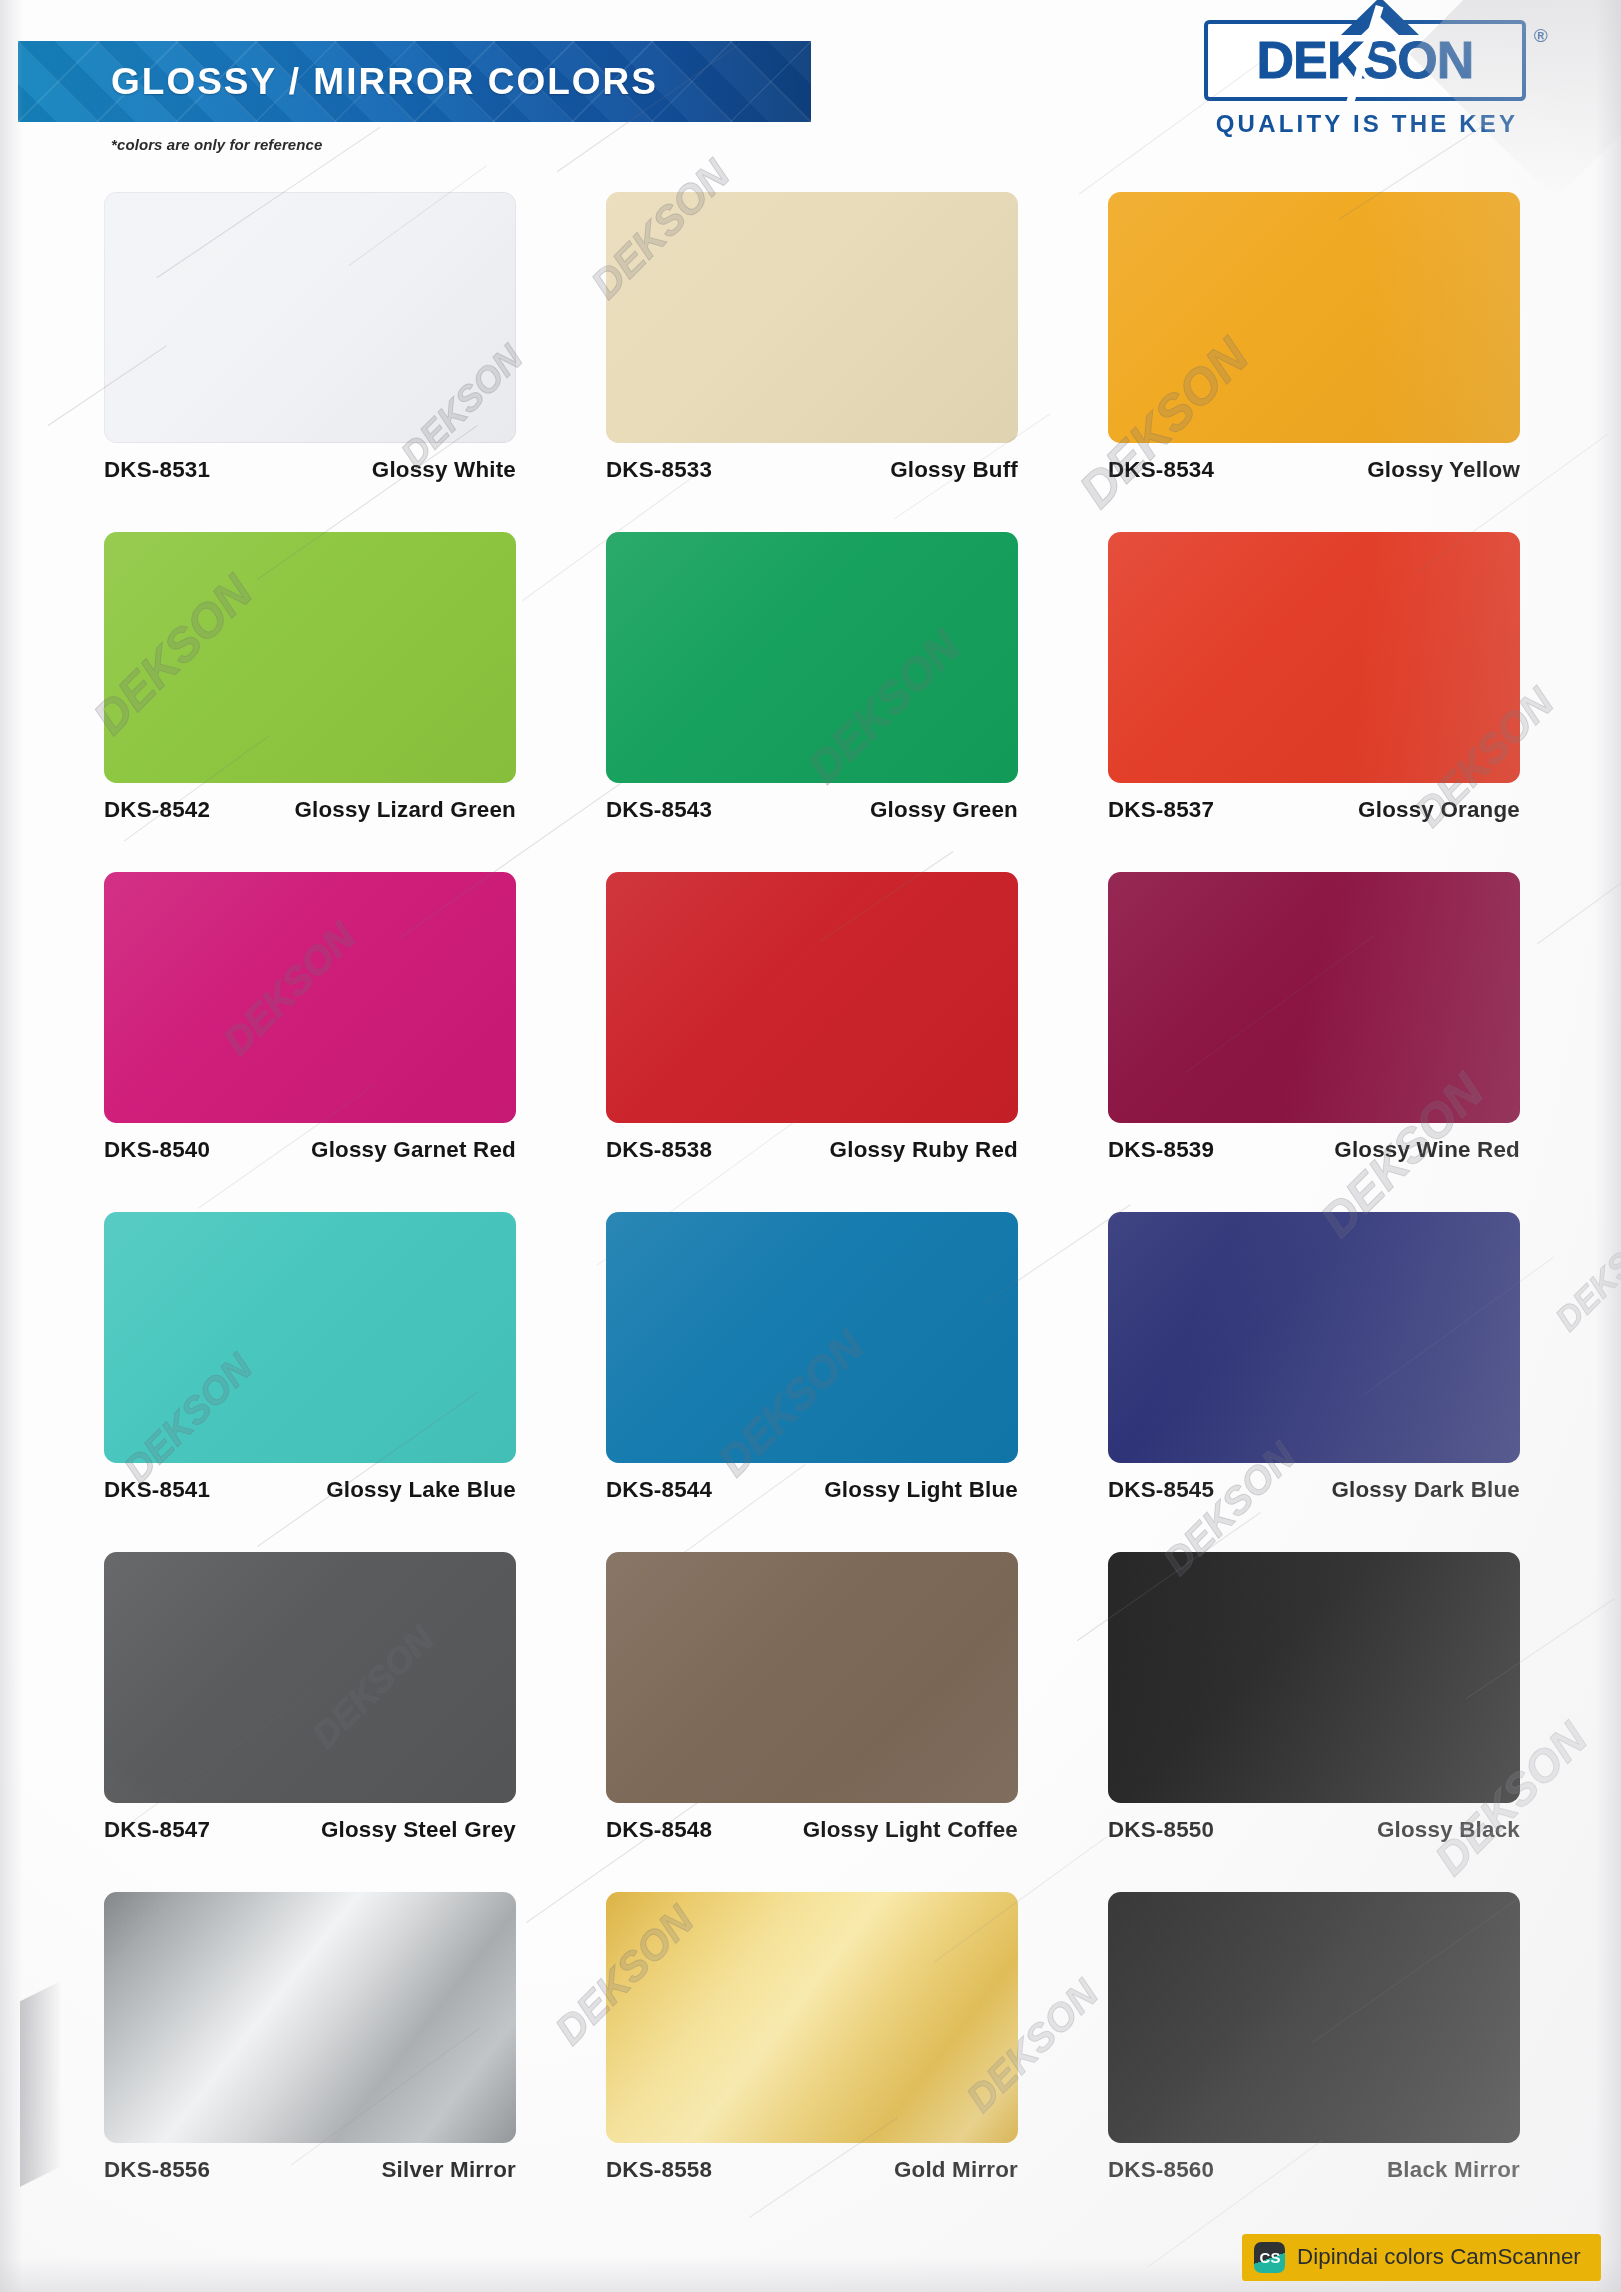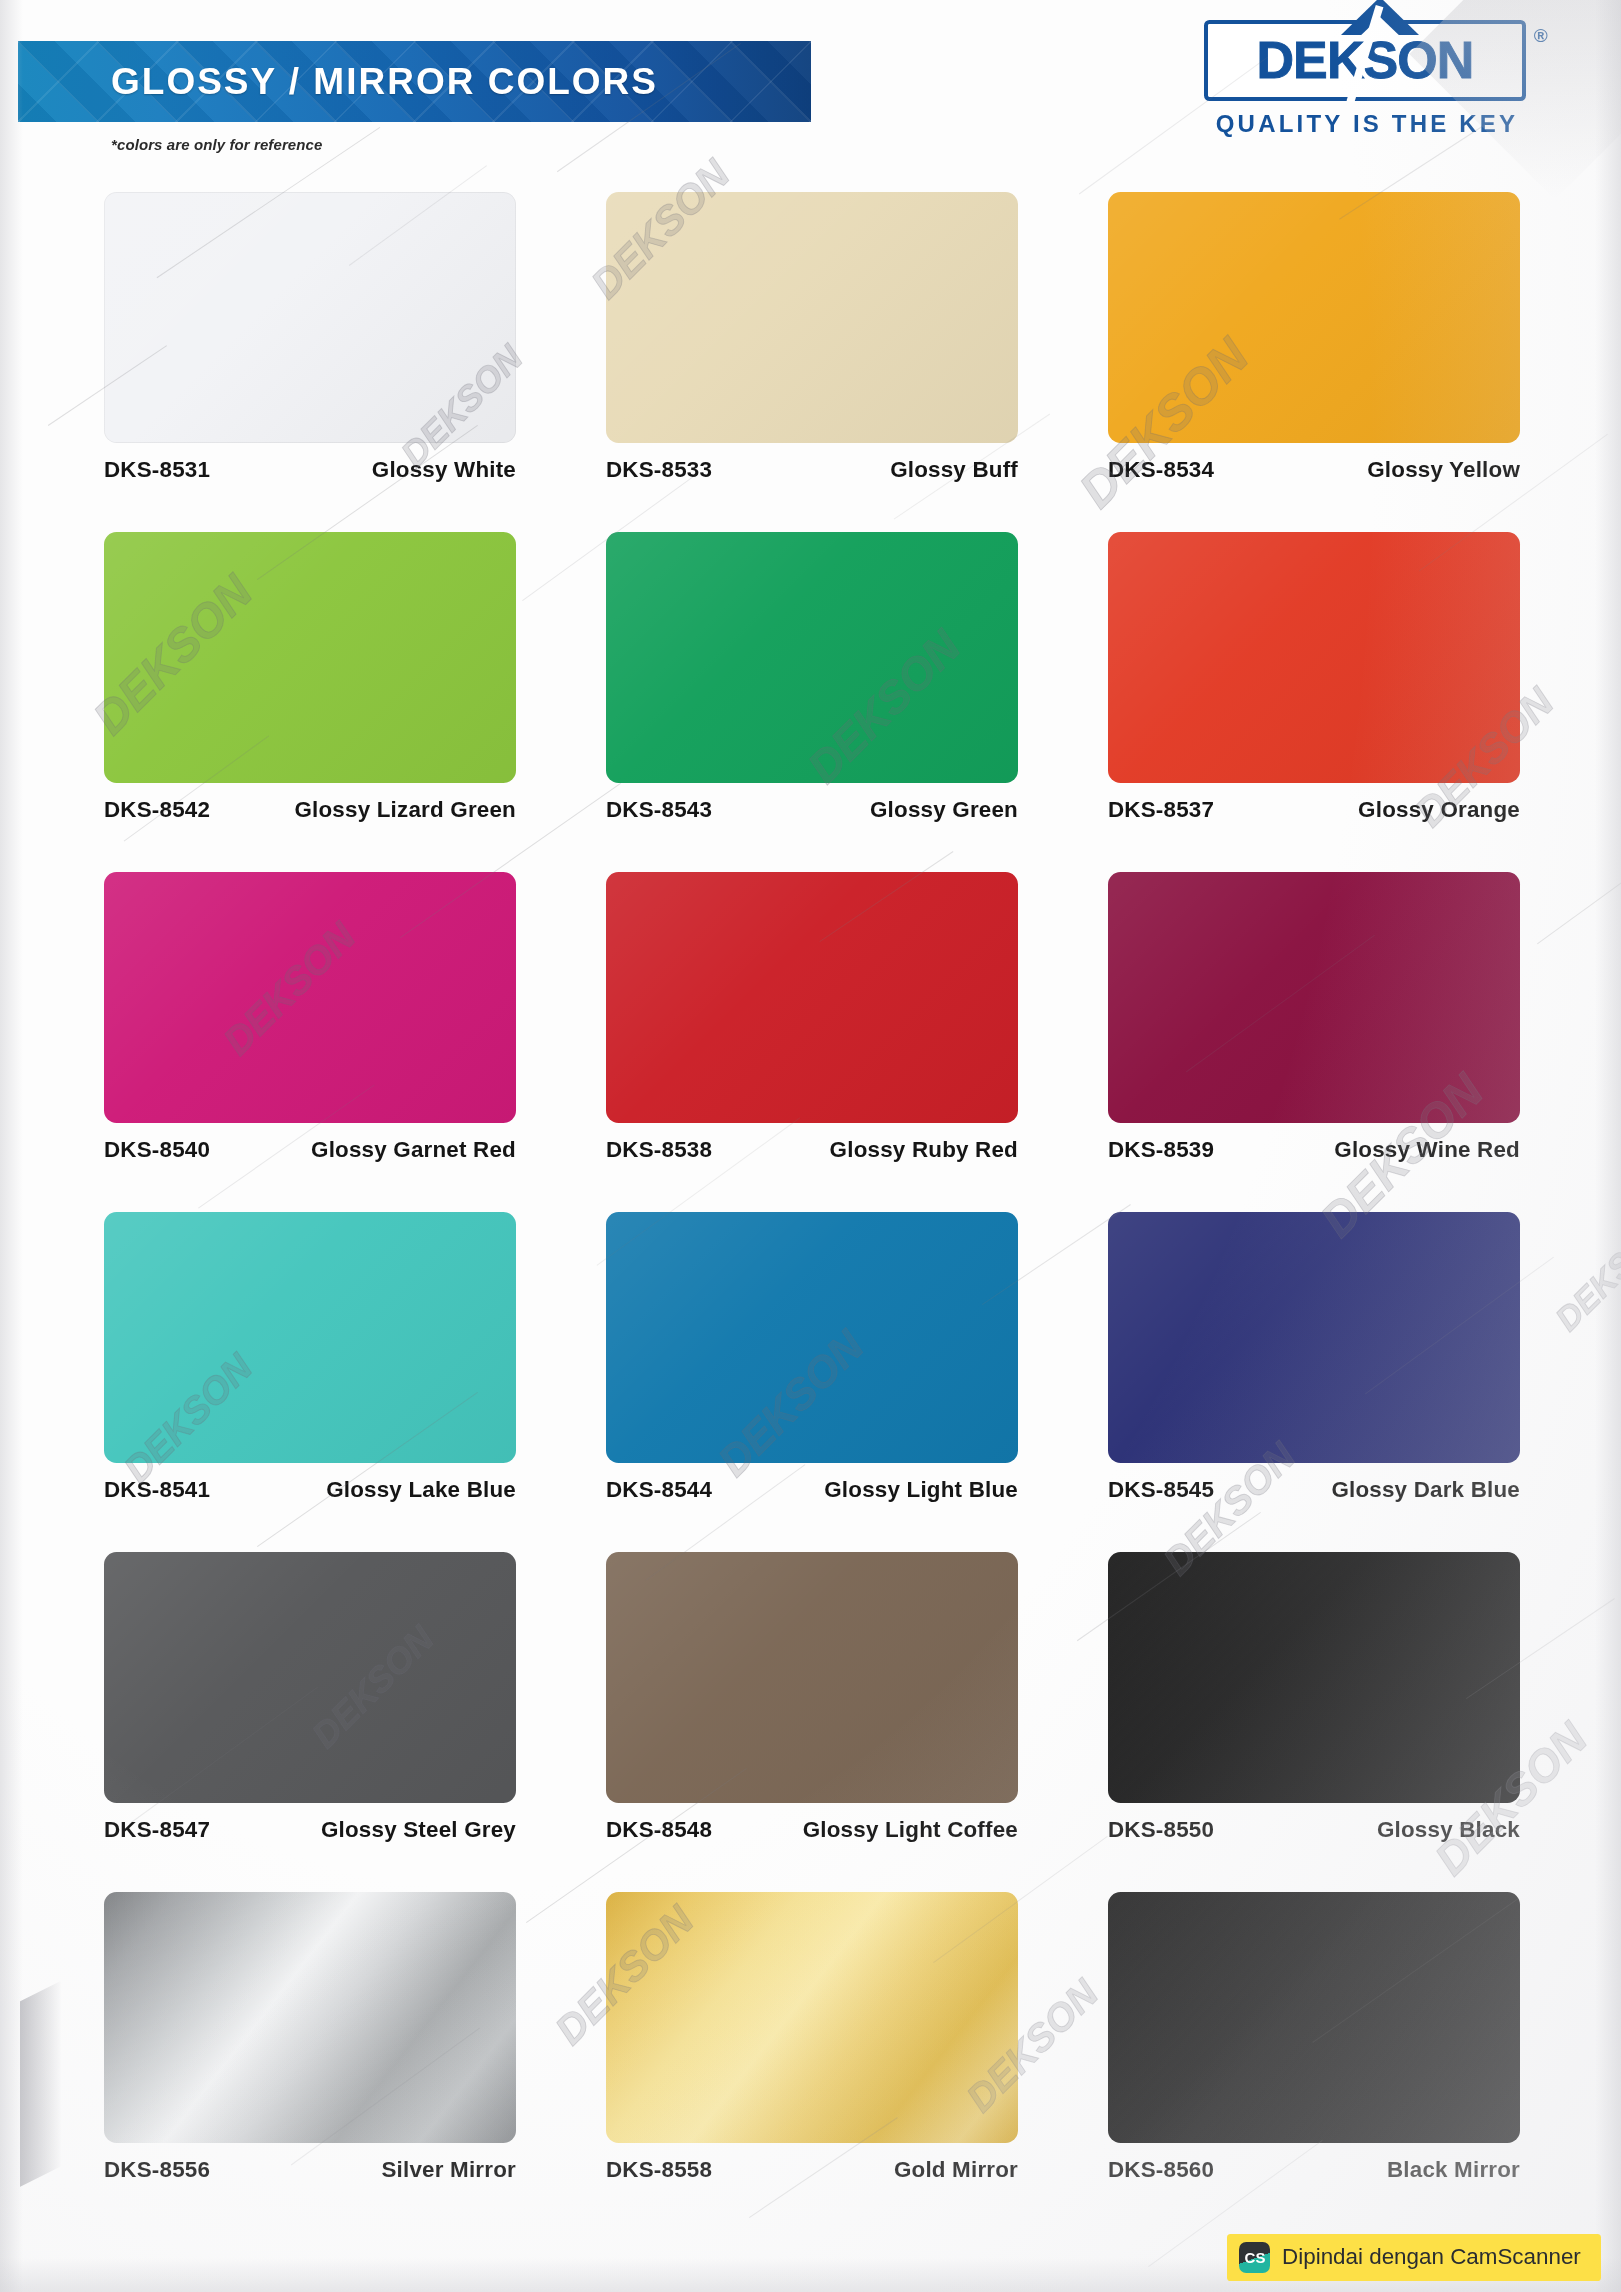--- a/index.html
+++ b/index.html
@@ -181,21 +181,21 @@
     color: rgba(110,110,118,0.20);
     -webkit-text-stroke: 0.9px rgba(110,110,118,0.26);
     transform: rotate(-45deg);
     white-space: nowrap;
   }
 
   
   .footer {
     position: absolute; right: 21.5px; bottom: 12.5px;
     display: flex; align-items: center; gap: 11.6px;
-    background: #fde047; padding: 8px 19.7px 8px 12.5px; border-radius: 3.6px;
+    background: #eab308; padding: 8px 19.7px 8px 12.5px; border-radius: 3.6px;
     z-index: 70;
   }
   .cs-badge {
     width: 31px; height: 31px; border-radius: 7.2px;
     background: linear-gradient(160deg, #2f3336 0 52%, #21b5a0 52% 100%);
     color: #fff; font-size: 15px; font-weight: bold;
     display: flex; align-items: center; justify-content: center;
     font-family: "Liberation Sans", sans-serif;
   }
   .cs-text {
@@ -447,17 +447,17 @@
 
   <div class="fold-tr"></div>
   <div class="fold-bl"></div>
   <div class="scan-tint"></div>
   <div class="scan-edge-l"></div>
   <div class="scan-edge-r"></div>
   <div class="scan-edge-b"></div>
 
   <div class="footer">
     <div class="cs-badge">CS</div>
-    <div class="cs-text">Dipindai dengan CamScanner</div>
+    <div class="cs-text">Dipindai colors CamScanner</div>
   </div>
 
 </div>
 
 
 </body></html>

